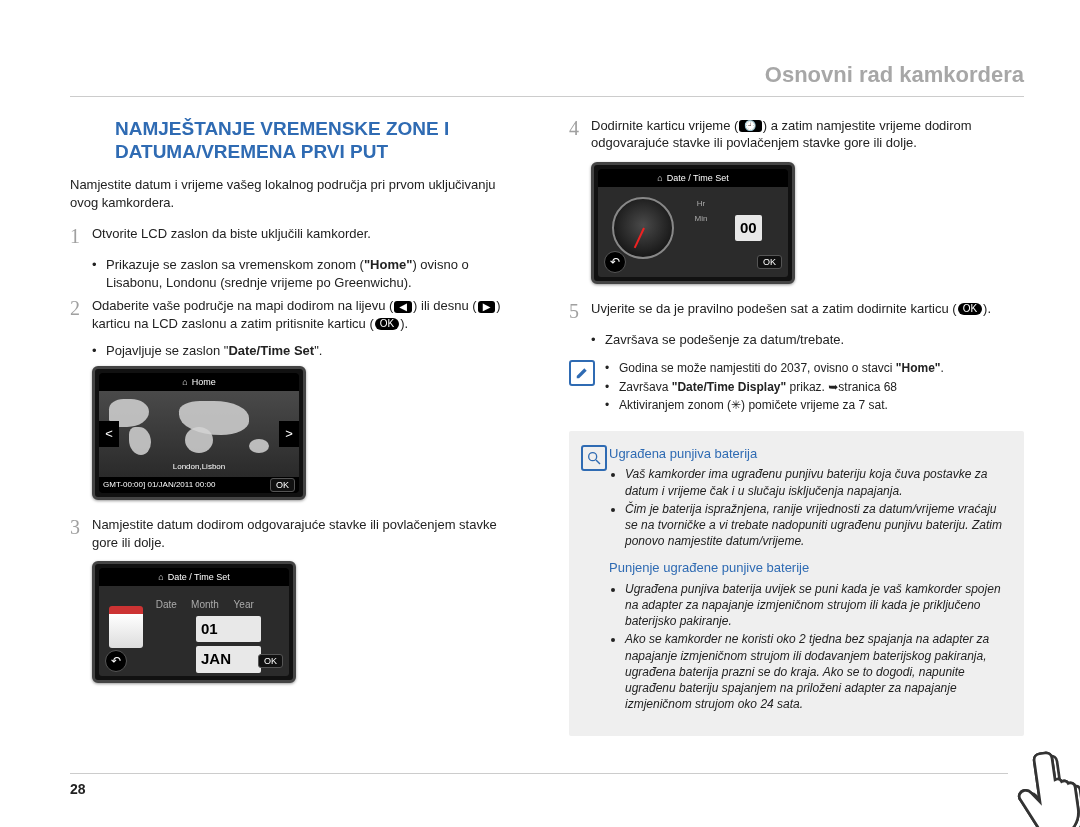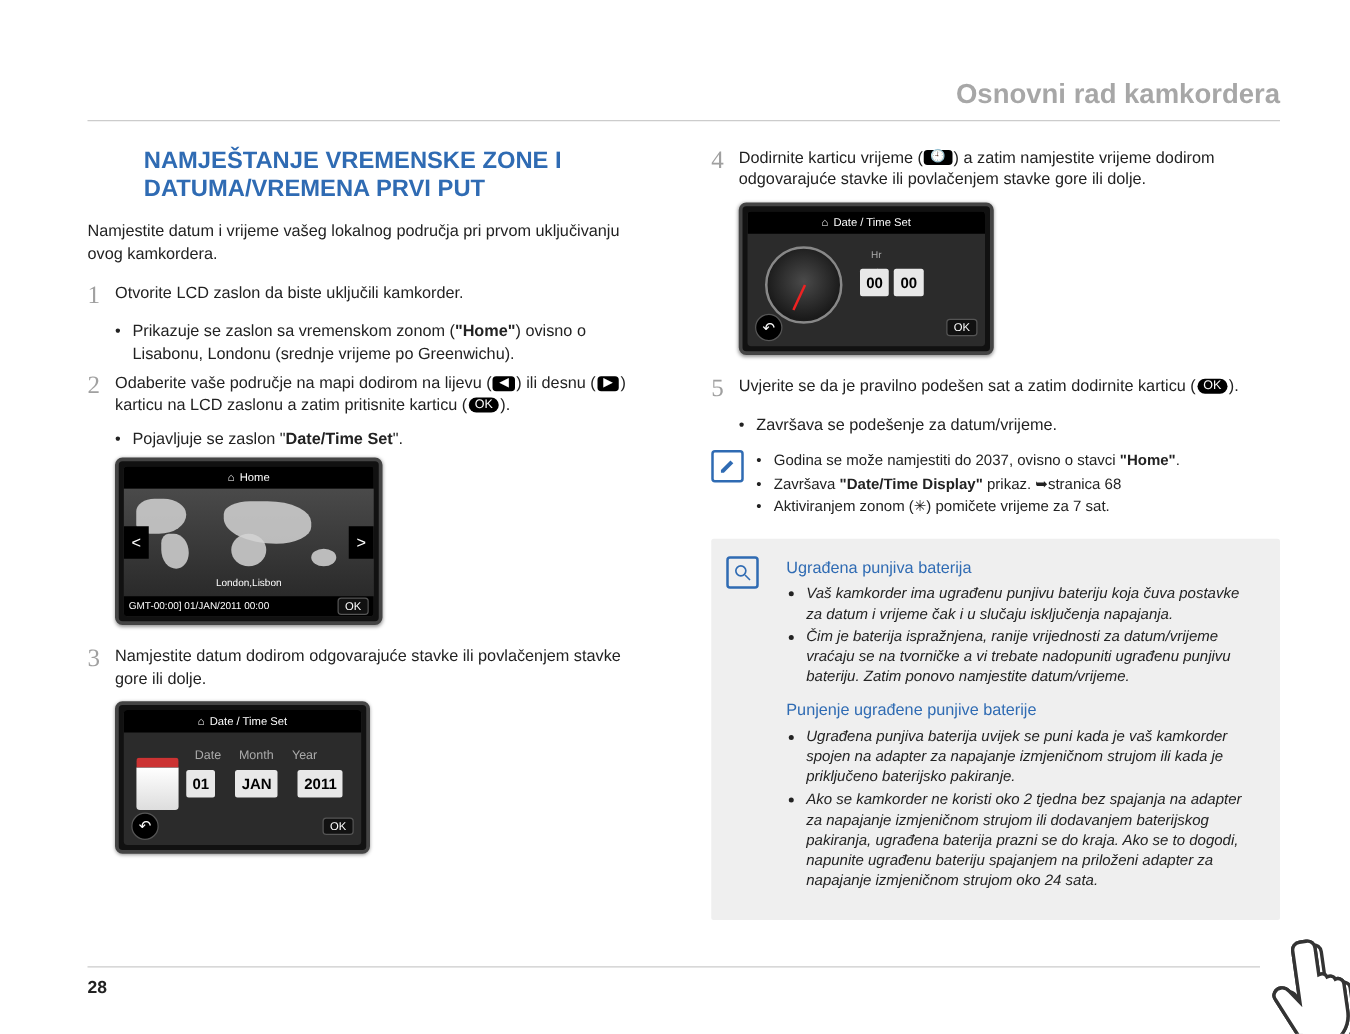--- a/index.html
+++ b/index.html
@@ -108,26 +108,26 @@
     font-size: 9px; color: #fff;
   }
   .city-label {
     position: absolute; color: #fff; font-size: 8px;
     bottom: 20px; left: 0; right: 0; text-align: center;
   }
   
   .lcd2 .lcd-inner { width: 190px; height: 108px; }
   .date-row {
     position: absolute; top: 48px; left: 50px; right: 28px;
-    display: flex; gap: 16px;
+    display: flex; gap: 4px; flex-direction: column;
   }
   .dt-cell {
     background: #e8e8e8; color: #000;
-    font-size: 12px; font-weight: 700;
-    padding: 3px 5px; border-radius: 2px;
+    font-size: 15px; font-weight: 700;
+    padding: 3px 5px; border-radius: 2px; margin-left: 47px;
   }
   .dt-head {
     position: absolute; top: 30px; left: 50px; right: 28px;
     display: flex; gap: 4px; color: #aaa; font-size: 10px;
   }
   .dt-head span { flex: 1; text-align: center; }
   .cal-icon {
     position: absolute; left: 10px; top: 38px;
     width: 34px; height: 34px;
     background: linear-gradient(#fff,#ddd);
@@ -190,21 +190,21 @@
     border: 2px solid #2f6bb3; border-radius: 3px;
     display: flex; align-items: center; justify-content: center;
     color: #2f6bb3;
   }
   .tip-list .sub-item { font-size: 12px; }
   
   .info-box {
     background: #efefef;
     border-radius: 2px;
     padding: 14px 22px 14px 12px;
-    display: flex; gap: 22px;
+    display: flex; gap: 2px;
     font-size: 12px;
   }
   .info-icon {
     width: 22px; height: 22px; flex: 0 0 22px;
     border: 2px solid #2f6bb3; border-radius: 3px;
     display: flex; align-items: center; justify-content: center;
     color: #2f6bb3;
   }
   .info-body { flex: 1; }
   .info-h { color: #2f6bb3; margin-bottom: 4px; font-size: 13px; }
@@ -366,21 +366,21 @@
 
       <div class="step">
         <div class="step-num">5</div>
         <div class="step-body">
           <span>Uvjerite se da je pravilno podešen sat a zatim dodirnite karticu (</span><span class="chip round">OK</span><span>).</span>
         </div>
       </div>
       <div class="sub">
         <div class="sub-item">
           <div class="bullet">•</div>
-          <div>Završava se podešenje za datum/vrijeme.</div>
+          <div>Završava se podešenje za datum/trebate.</div>
         </div>
       </div>
 
       <div class="tip-block">
         <div class="tip-icon">
           <svg width="14" height="14" viewBox="0 0 24 24">
               <path d="M3 17l13-13 4 4L7 21H3v-4z" fill="#2f6bb3"></path>
             </svg>
         </div>
         <div class="tip-list">

